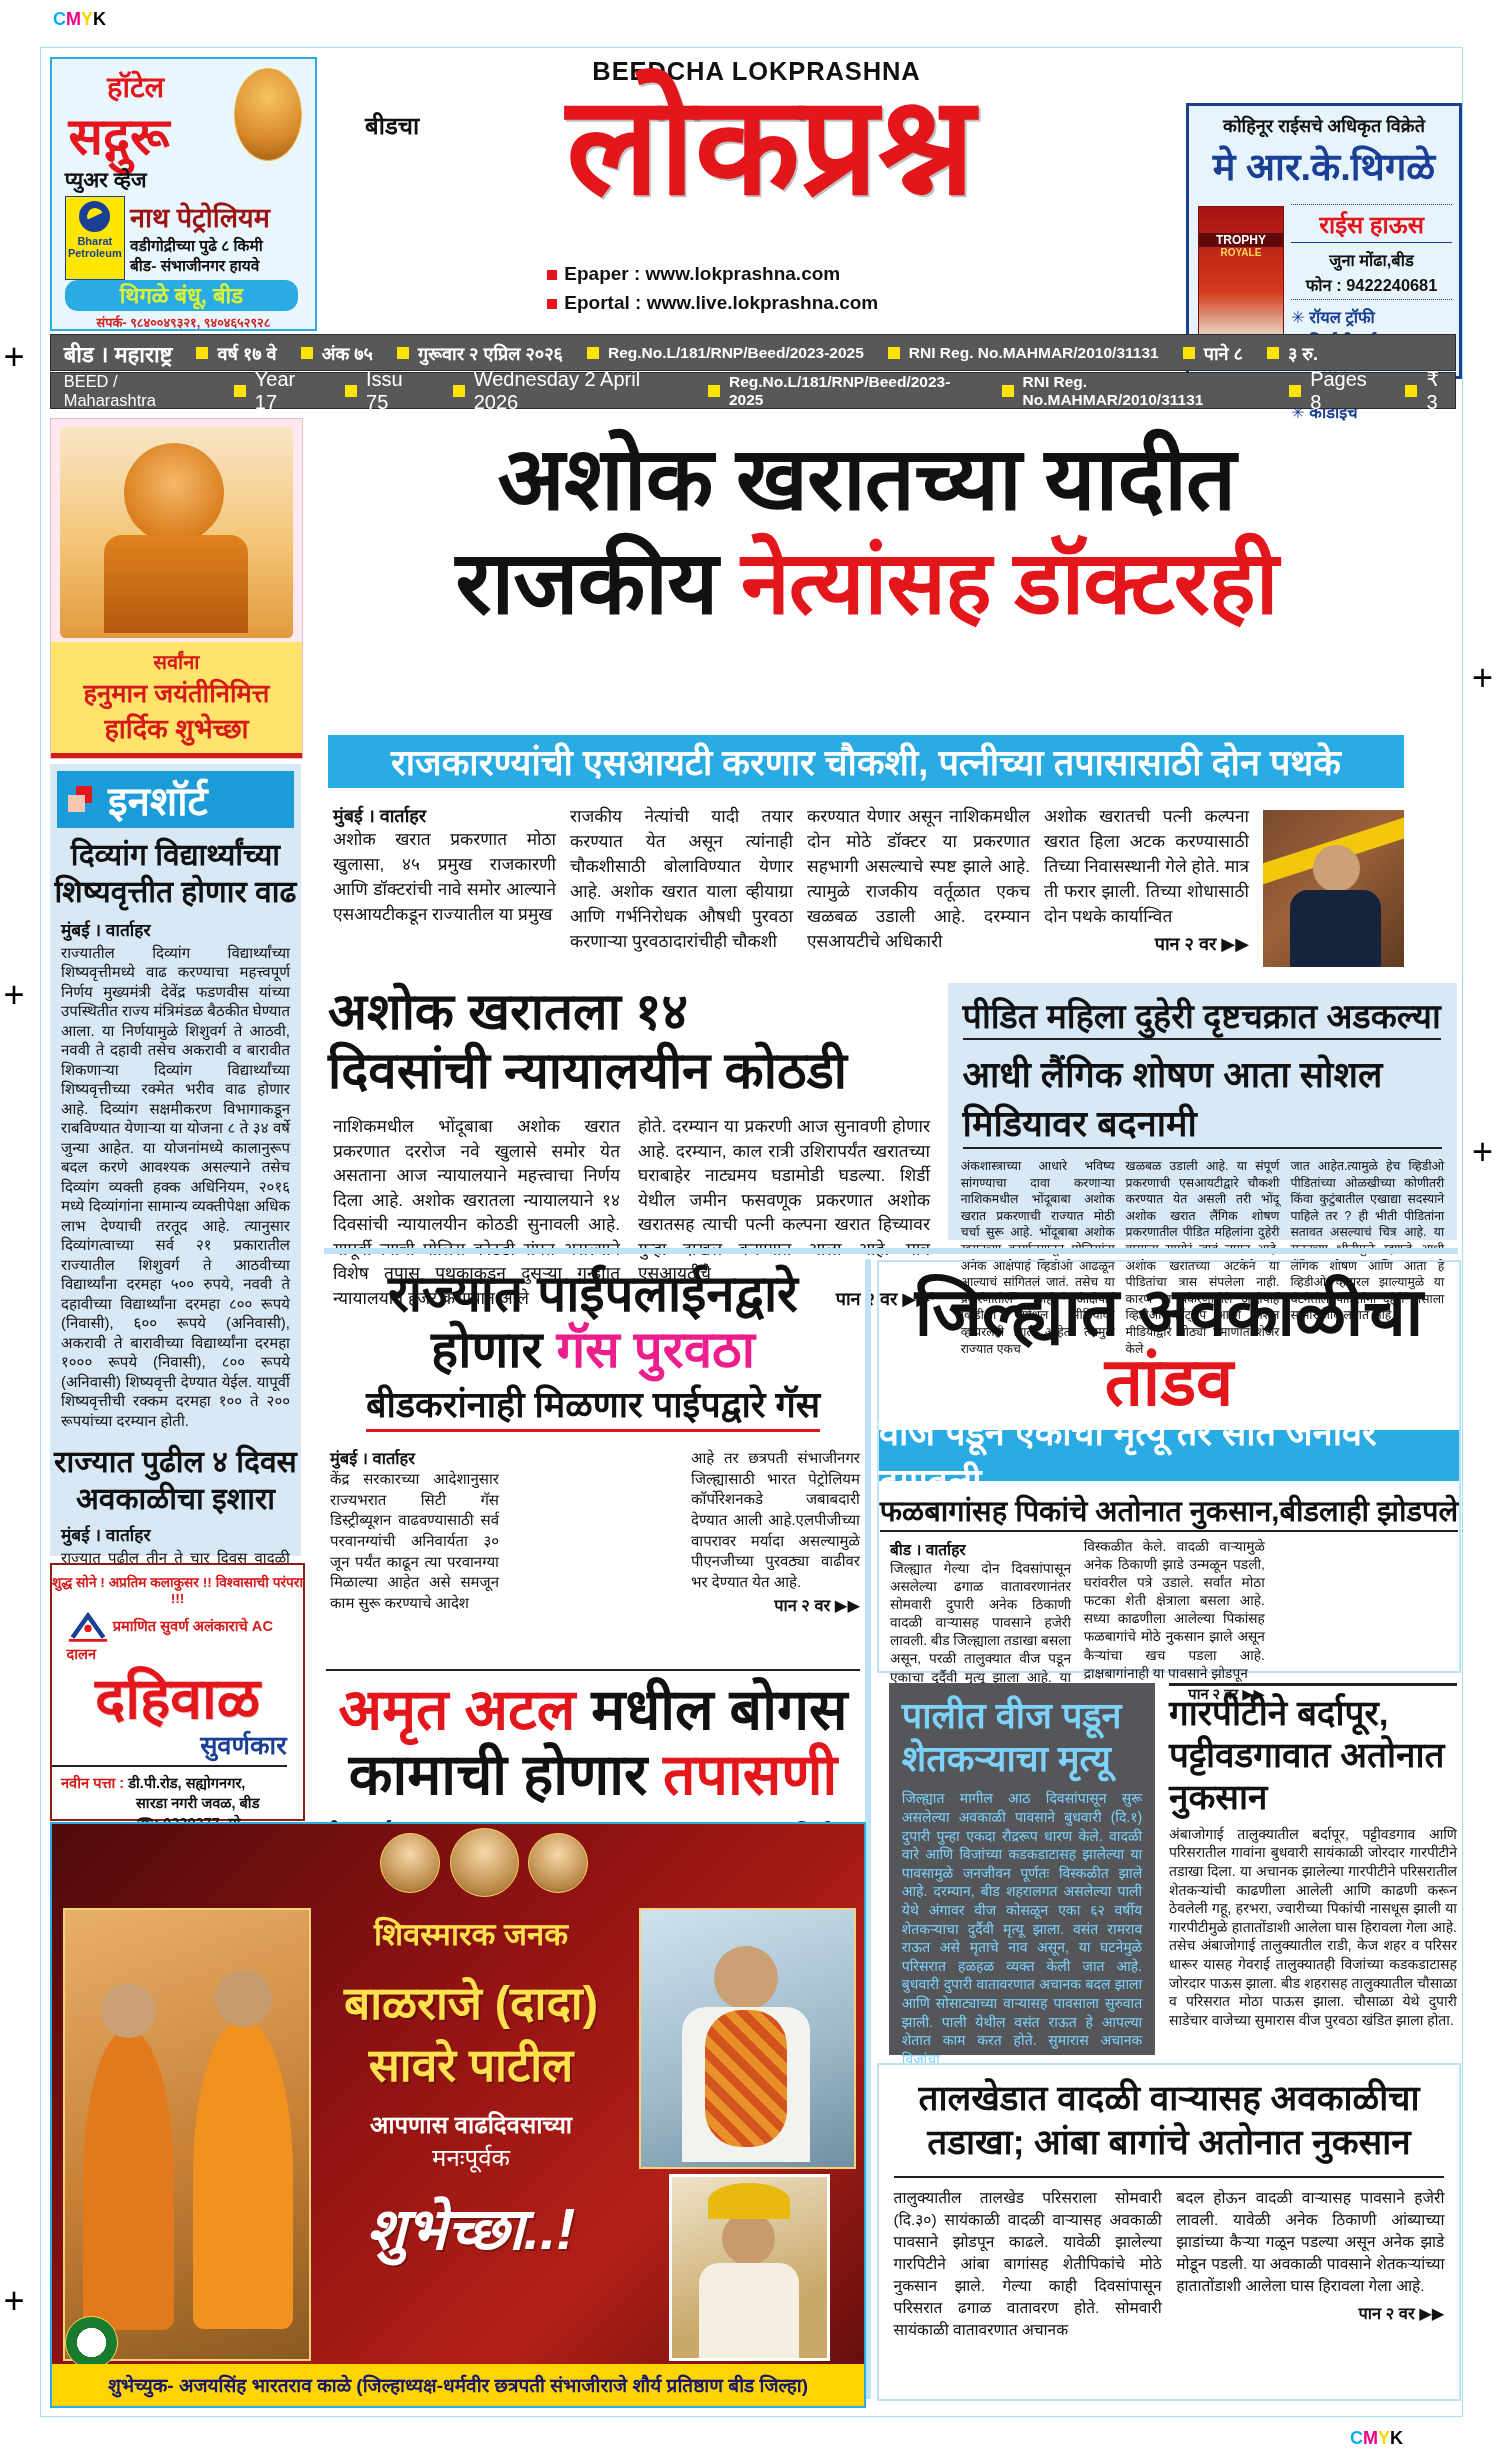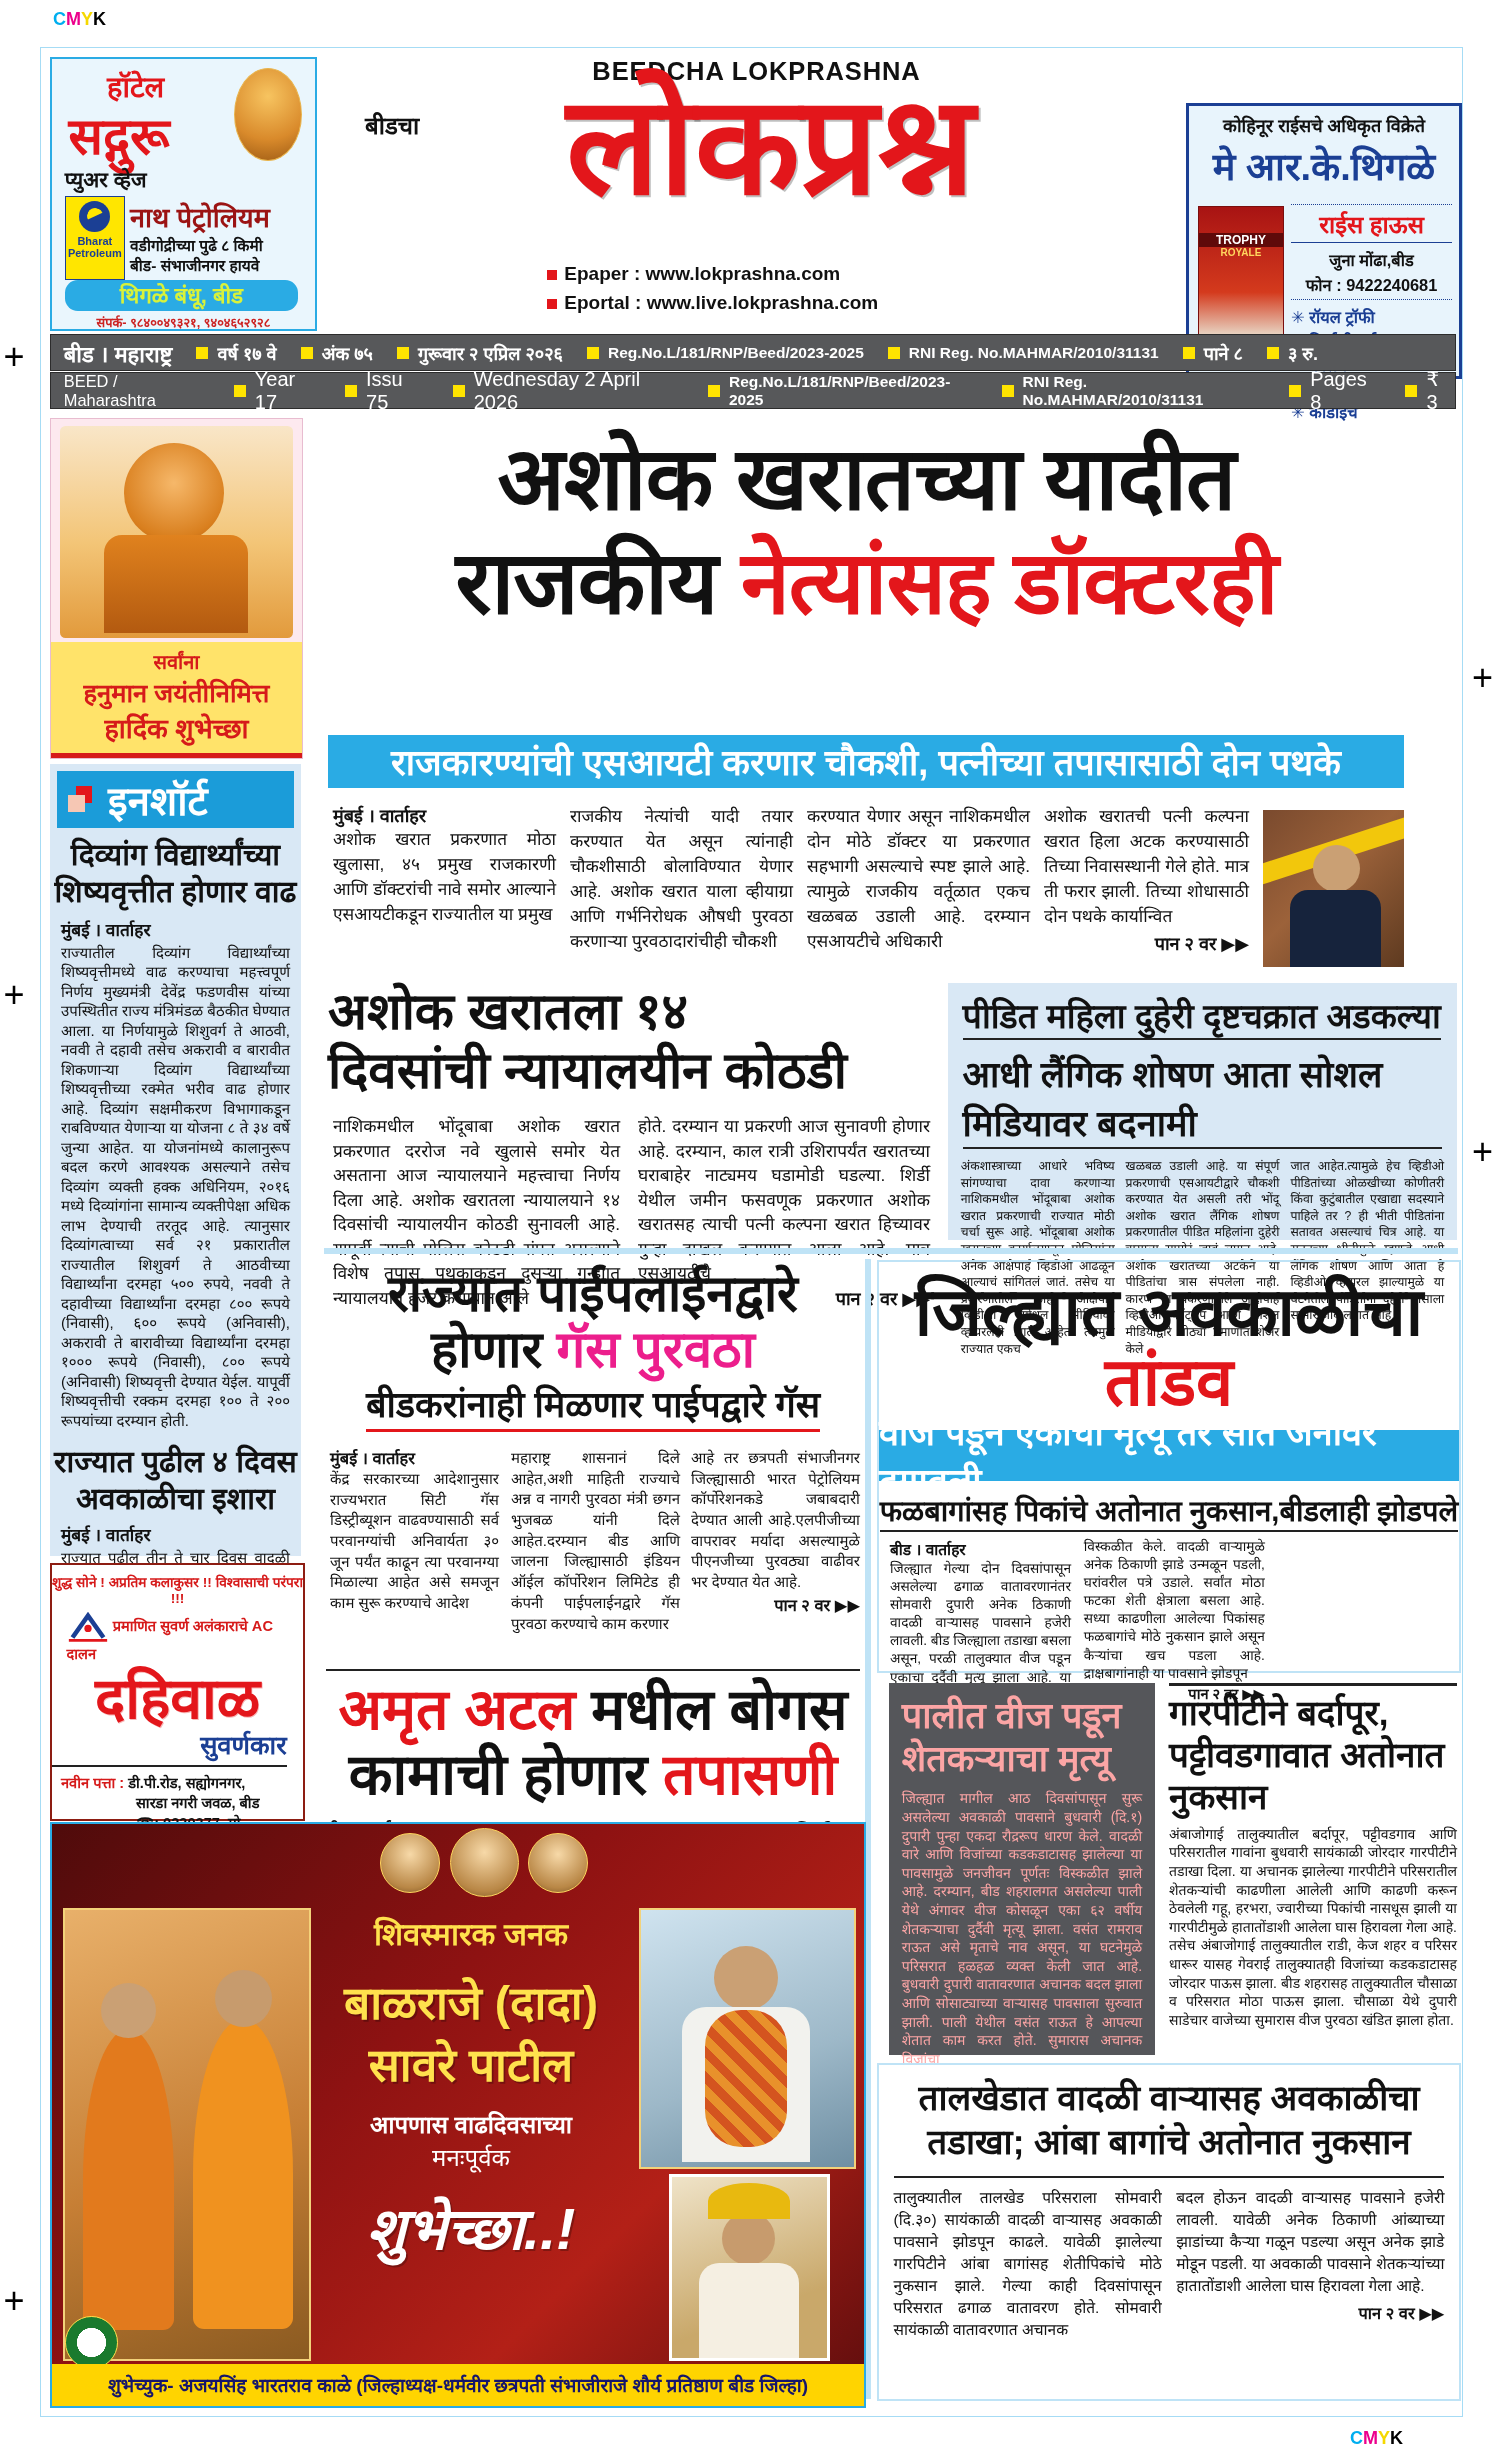--- a/index.html
+++ b/index.html
@@ -23,21 +23,21 @@
   
   .strip{background:#57585a;color:#fff;display:flex;align-items:center;}
   .strip .sq{display:inline-block;width:12px;height:12px;background:#ffe400;margin:0 9px 0 24px;flex:none;}
   
   .mast-red{color:#e3161b;font-weight:900;}
   .redsq{display:inline-block;width:10px;height:10px;background:#e3161b;margin-right:7.3px;}
   
   .band-blue{background:#2aabe4;color:#fff;font-weight:900;display:flex;align-items:center;justify-content:center;}
   
   .litepanel{background:#d9e8f5;}
-  .graybox{background:#55565a;color:#fca5a5;}
+  .graybox{background:#55565a;color:#7dd3fc;}
   .inshort-head{background:#1b9cd9;color:#fff;font-weight:900;display:flex;align-items:center;}
   .inshort-icon{width:27px;height:27px;position:relative;margin:0 12.8px 0 11px;}
   .inshort-icon i{position:absolute;width:16.4px;height:16.4px;background:#e3161b;left:7.3px;top:0;}
   .inshort-icon u{position:absolute;width:16.4px;height:16.4px;background:#f6c7b4;left:0;top:9px;}
   .dahiwal{border:2.7px solid #8d1d12;background:#fff;}
   .bis{width:42px;height:31px;position:relative;display:inline-block;vertical-align:middle;}
   .bis svg{width:100%;height:100%;}
   .hline{background:#bfe3f6;}
   .vline{background:#bfe3f6;}
   .cont{font-weight:900;white-space:nowrap;}
@@ -259,21 +259,20 @@
   <div class="abs center" style="left:326px;top:1266px;width:534px;font-size:51px;font-weight:900;line-height:1.1;">
     <span>राज्यात पाईपलाईनद्वारे होणार </span><span style="color:#ec1e8c;">गॅस पुरवठा</span>
   </div>
   <div class="abs center" style="left:326px;top:1379px;width:534px;">
     <span class="b" style="font-size:36px;border-bottom:3.6px solid #e3161b;padding-bottom:3.6px;">बीडकरांनाही मिळणार पाईपद्वारे गॅस</span>
   </div>
   <div class="abs" style="left:330px;top:1446px;width:169px;">
     <div class="b" style="font-size:16.4px;">मुंबई । वार्ताहर</div>
     <div class="just" style="font-size:15px;line-height:1.38;">केंद्र सरकारच्या आदेशानुसार राज्यभरात सिटी गॅस डिस्ट्रीब्यूशन वाढवण्यासाठी सर्व परवानग्यांची अनिवार्यता ३० जून पर्यंत काढून त्या परवानग्या मिळाल्या आहेत असे समजून काम सुरू करण्याचे आदेश</div>
   </div>
-  <div class="abs just" style="left:511px;top:1448px;width:169px;font-size:15px;line-height:1.38;">महाराष्ट्र शासनानं दिले आहेत,अशी माहिती राज्याचे अन्न व नागरी पुरवठा मंत्री छगन भुजबळ यांनी दिले आहेत.दरम्यान बीड आणि जालना जिल्ह्यासाठी इंडियन ऑईल कॉर्पोरेशन लिमिटेड ही कंपनी पाईपलाईनद्वारे गॅस पुरवठा करण्याचे काम करणार</div>
   <div class="abs" style="left:691px;top:1448px;width:169px;">
     <div class="just" style="font-size:15px;line-height:1.38;">आहे तर छत्रपती संभाजीनगर जिल्ह्यासाठी भारत पेट्रोलियम कॉर्पोरेशनकडे जबाबदारी देण्यात आली आहे.एलपीजीच्या वापरावर मर्यादा असल्यामुळे पीएनजीच्या पुरवठ्या वाढीवर भर देण्यात येत आहे.</div>
     <div class="cont" style="font-size:16.4px;text-align:right;">पान २ वर ▶▶</div>
   </div>
 
   <div class="abs" style="left:326px;top:1669px;width:534px;border-top:2.7px solid #222;">
     <div class="center" style="font-size:57px;font-weight:900;line-height:1.15;margin-top:5.5px;">
       <div><span style="color:#e3161b;">अमृत अटल</span><span> मधील बोगस</span></div>
       <div><span>कामाची होणार </span><span style="color:#e3161b;">तपासणी</span></div>
     </div>

